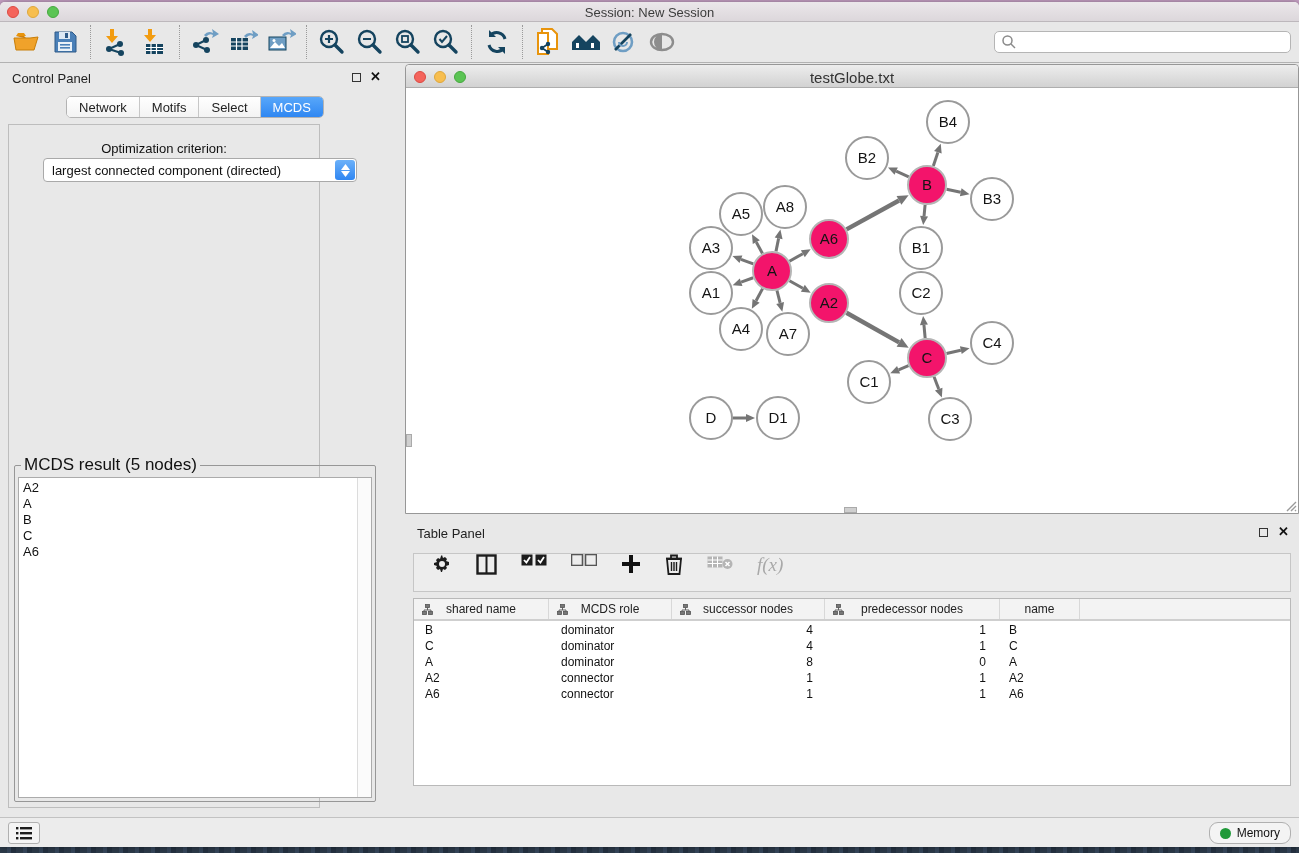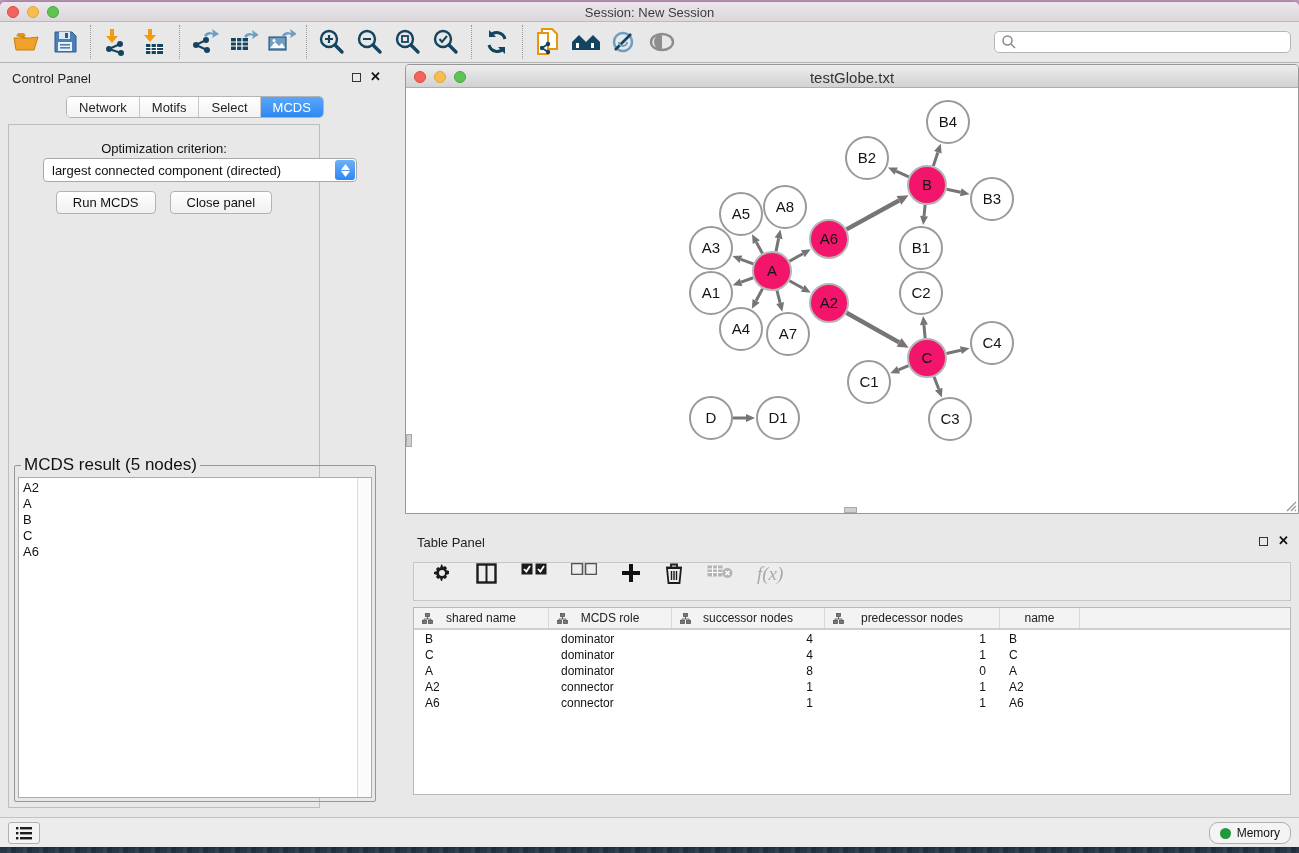--- a/index.html
+++ b/index.html
@@ -75,21 +75,21 @@
   .net-titlebar .lights { top:6px; left:8px; }
   .net-title { position:absolute; left:0; right:0; top:4px; text-align:center; font-size:15px; color:#333; }
   .net-canvas { position:absolute; left:0; right:0; top:24px; bottom:0; background:#fff; overflow:hidden; }
   .nub-left { position:absolute; left:0; top:345px; width:6px; height:13px; background:#cfcfcf;
     border:1px solid #aaa; }
   .nub-bottom { position:absolute; left:438px; bottom:0; width:13px; height:6px; background:#cfcfcf;
     border:1px solid #aaa; }
   .grip { position:absolute; right:1px; bottom:1px; }
 
   
-  .table-panel { position:absolute; left:405px; top:518px; width:894px; height:297px;margin-top:9px; }
+  .table-panel { position:absolute; left:405px; top:518px; width:894px; height:297px; }
   .tp-toolbar { position:absolute; left:8px; top:33px; width:878px; height:39px; background:#ededed;
     border:1px solid #c6c6c6; display:flex; align-items:flex-start; gap:24px; padding-left:18px; }
   .tp-toolbar .ic { display:flex; align-items:center; justify-content:center; }
   .fx { font-family:"Liberation Serif",serif; font-style:italic; font-size:19px; color:#a9a9a9; }
   .dtable { position:absolute; left:8px; top:78px; width:878px; height:188px; background:#fff;
     border:1px solid #b9b9b9; overflow:hidden; }
   .thead { position:absolute; top:0; left:0; right:0; height:22px; background:#f3f3f3;
     border-bottom:2px solid #cfcfcf; display:flex; }
   .th { position:relative; height:100%; border-right:1px solid #d8d8d8; font-size:12px; color:#222;
     display:flex; align-items:center; justify-content:center; }
@@ -282,24 +282,20 @@
         <div class="cselect">
           <span>largest connected component (directed)</span>
           <span class="stepper">
             <svg width="9" height="6" viewBox="0 0 9 6">
                 <path d="M0 6L4.5 0 9 6z" fill="#fff"></path>
               </svg>
             <svg width="9" height="6" viewBox="0 0 9 6">
                 <path d="M0 0l4.5 6L9 0z" fill="#fff"></path>
               </svg>
           </span>
-        </div>
-        <div class="btn-row">
-          <button class="cbtn">Run MCDS</button>
-          <button class="cbtn">Close panel</button>
         </div>
         <fieldset class="result-box">
           <legend>MCDS result (5 nodes)</legend>
           <div class="result-inner">
             <div class="result-list" id="result-list">
                 <div>A2</div>
                 <div>A</div>
                 <div>B</div>
                 <div>C</div>
                 <div>A6</div>

